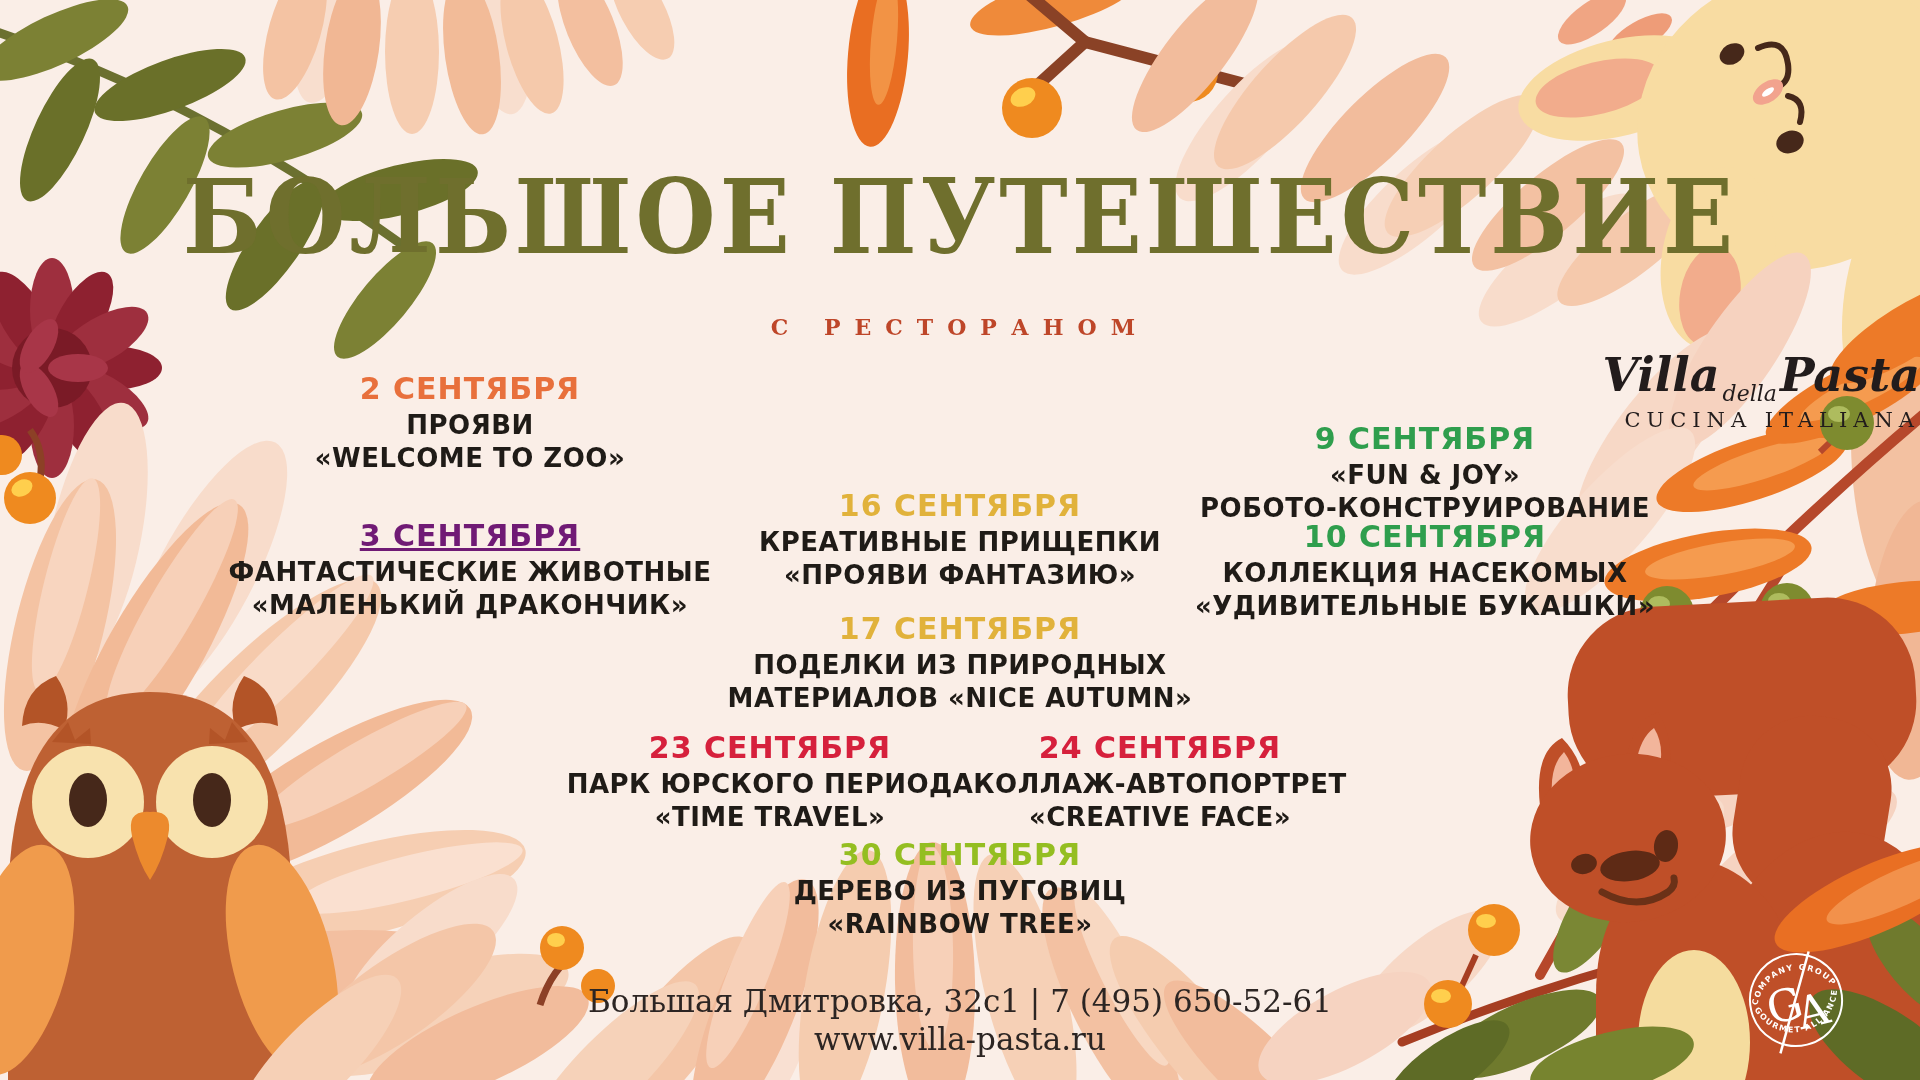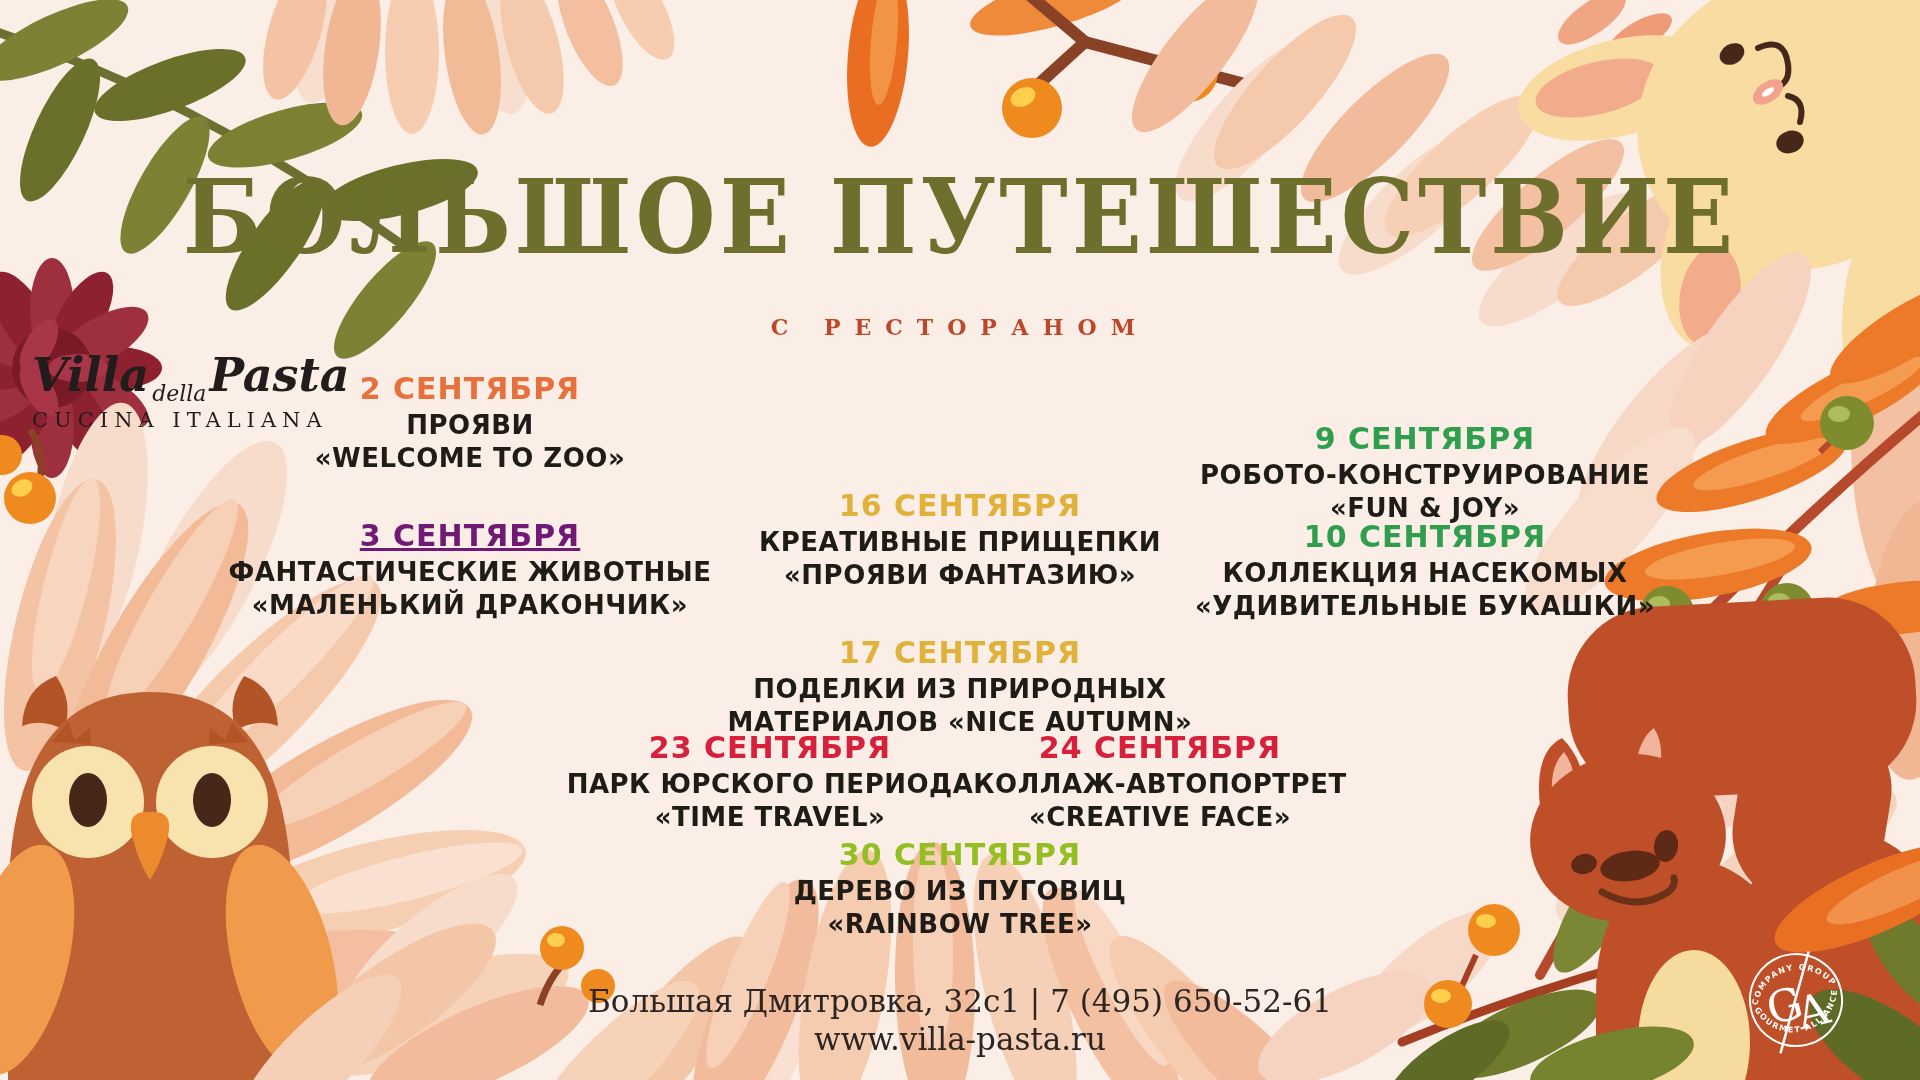--- a/index.html
+++ b/index.html
@@ -5,21 +5,21 @@
   html,body{margin:0;padding:0;background:#FAEEE7;}
   .stage{position:relative;width:1920px;height:1080px;background:#FAEEE7;overflow:hidden;
          font-family:"DejaVu Sans",sans-serif;}
   .deco{position:absolute;left:0;top:0;z-index:1;}
   .content{position:absolute;left:0;top:0;width:1920px;height:1080px;z-index:2;}
   .title{position:absolute;left:0;right:0;top:166px;margin:0;text-align:center;
          font-family:"DejaVu Serif",serif;font-weight:700;font-size:92px;line-height:1;
          letter-spacing:4px;transform:scaleY(1.12);transform-origin:top center;}
   .subtitle{position:absolute;left:0;right:0;top:314px;text-align:center;
          font-family:"DejaVu Serif",serif;font-weight:700;font-size:22px;letter-spacing:14px;}
-  .logo{position:absolute;left:0;right:0;top:352px;text-align:left;color:#221C1C;padding-left:32px;}
+  .logo{position:absolute;left:0;right:0;top:352px;text-align:right;color:#221C1C;padding-left:32px;}
   .logo-script span{display:inline-block;}
   .ls-big{font:italic 700 46px/1 "DejaVu Serif",serif;}
   .ls-small{font:italic 400 22px/1 "DejaVu Serif",serif;position:relative;top:10px;padding:0 3px;}
   .logo-tagline{margin-top:12px;font:400 21px/1 "DejaVu Serif",serif;letter-spacing:6px;}
   .event{position:absolute;text-align:center;}
   .ev-date{font:700 30px/34px "DejaVu Sans",sans-serif;letter-spacing:1px;margin-bottom:3px;}
   .ev-line{font:700 26px/33px "DejaVu Sans",sans-serif;letter-spacing:.5px;color:#1F1B17;}
   .footer{position:absolute;left:0;right:0;top:982px;text-align:center;color:#2C2523;}
   .footer div{font:400 31px/38px "DejaVu Serif",serif;}
   .badge-arc{font:700 8px "DejaVu Sans",sans-serif;letter-spacing:1.5px;fill:#FFFFFF;}
@@ -284,37 +284,37 @@
   </div>
 
   <div class="event" style="left:170px;top:519px;width:600px">
     <div class="ev-date" style="color: #701a75; text-decoration: underline;">3 СЕНТЯБРЯ</div>
     <div class="ev-line">ФАНТАСТИЧЕСКИЕ ЖИВОТНЫЕ</div>
     <div class="ev-line">«МАЛЕНЬКИЙ ДРАКОНЧИК»</div>
   </div>
 
   <div class="event" style="left:1140px;top:395px;width:570px">
     <div class="ev-date" style="color: rgb(47, 158, 77); margin-top: 27px;">9 СЕНТЯБРЯ</div>
+    <div class="ev-line">«FUN &amp; JOY»</div>
     <div class="ev-line">РОБОТО-КОНСТРУИРОВАНИЕ</div>
-    <div class="ev-line">«FUN &amp; JOY»</div>
   </div>
 
   <div class="event" style="left:1140px;top:520px;width:570px">
     <div class="ev-date" style="color: rgb(47, 158, 77); text-align: center;">10 СЕНТЯБРЯ</div>
     <div class="ev-line">КОЛЛЕКЦИЯ НАСЕКОМЫХ</div>
     <div class="ev-line">«УДИВИТЕЛЬНЫЕ БУКАШКИ»</div>
   </div>
 
   <div class="event" style="left:700px;top:489px;width:520px">
     <div class="ev-date" style="color: rgb(225, 178, 59);">16 СЕНТЯБРЯ</div>
     <div class="ev-line">КРЕАТИВНЫЕ ПРИЩЕПКИ</div>
     <div class="ev-line">«ПРОЯВИ ФАНТАЗИЮ»</div>
   </div>
 
-  <div class="event" style="left:680px;top:636px;width:560px">
+  <div class="event" style="left:680px;top:612px;width:560px">
     <div class="ev-date" style="color: rgb(225, 178, 59);">17 СЕНТЯБРЯ</div>
     <div class="ev-line">ПОДЕЛКИ ИЗ ПРИРОДНЫХ</div>
     <div class="ev-line">МАТЕРИАЛОВ «NICE AUTUMN»</div>
   </div>
 
   <div class="event" style="left:535px;top:731px;width:470px">
     <div class="ev-date" style="color: rgb(214, 32, 60);">23 СЕНТЯБРЯ</div>
     <div class="ev-line">ПАРК ЮРСКОГО ПЕРИОДА</div>
     <div class="ev-line">«TIME TRAVEL»</div>
   </div>

